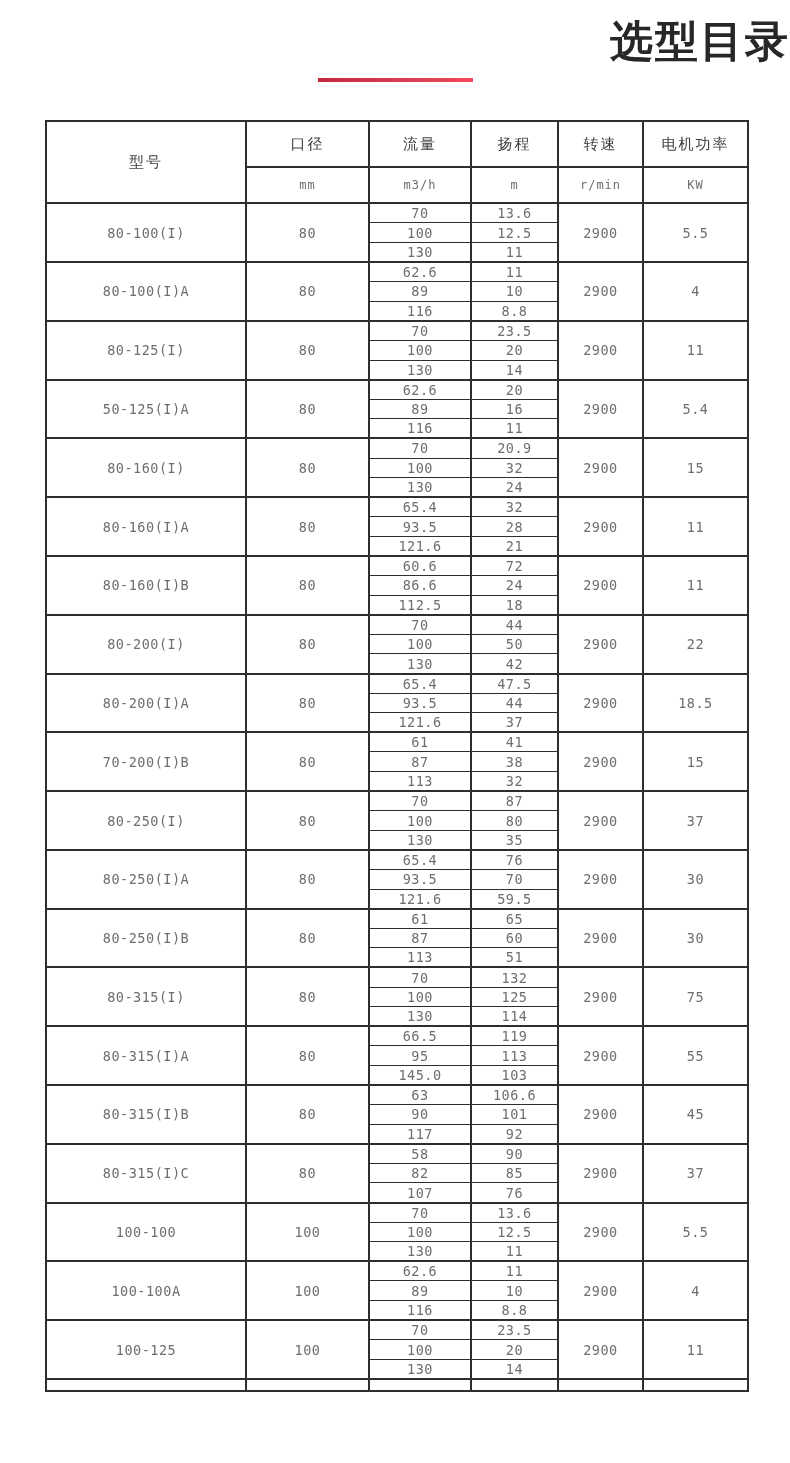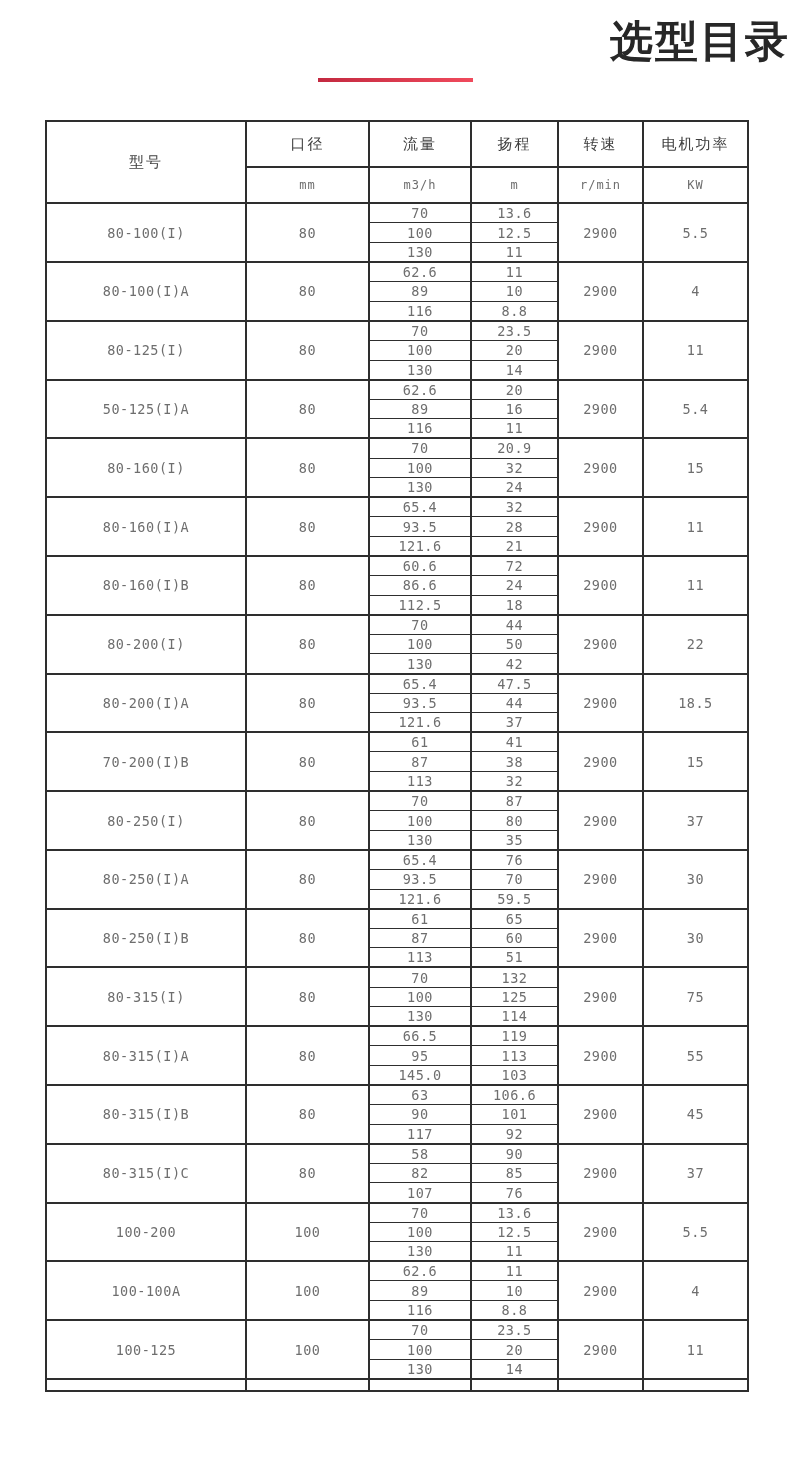--- a/index.html
+++ b/index.html
@@ -357,21 +357,21 @@
         </tr>
         <tr>
           <td class="sub">82</td>
           <td class="sub">85</td>
         </tr>
         <tr>
           <td class="sub">107</td>
           <td class="sub">76</td>
         </tr>
         <tr>
-          <td class="grp" rowspan="3">100-200</td>
+          <td class="grp" rowspan="3">100-100</td>
           <td class="grp" rowspan="3">100</td>
           <td class="sub gt">70</td>
           <td class="sub gt">13.6</td>
           <td class="grp" rowspan="3">2900</td>
           <td class="grp" rowspan="3">5.5</td>
         </tr>
         <tr>
           <td class="sub">100</td>
           <td class="sub">12.5</td>
         </tr>

